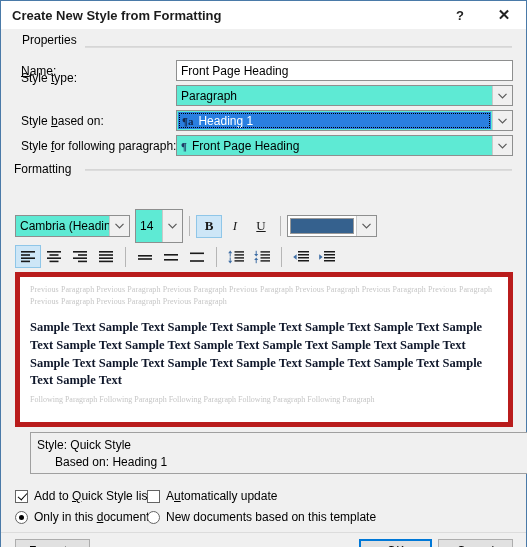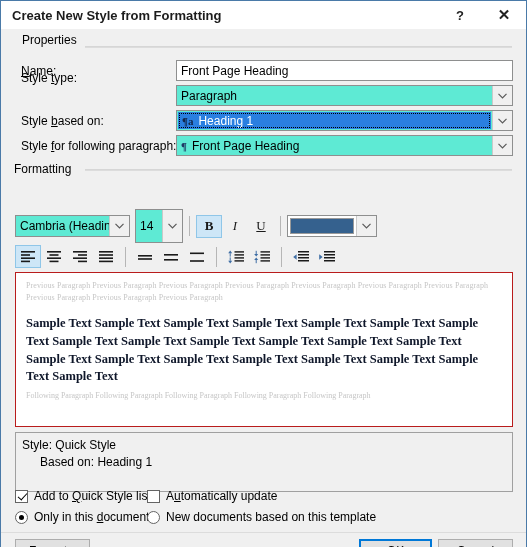--- a/index.html
+++ b/index.html
@@ -213,21 +213,21 @@
     height: 100%;
     border: 1px solid #9a9a9a;
     box-sizing: border-box;
   }
 
   
   .preview {
     position: absolute;
     box-sizing: border-box;
     background: #ffffff;
-    border: 1px solid #b91c1c;
+    border: 5px solid #b91c1c;
     overflow: hidden;
     padding: 7px 10px 0 10px;
   }
   .prev-para {
     font-family: "Liberation Serif", serif;
     font-size: 8px;
     color: #c6c6c6;
     line-height: 1.45;
     letter-spacing: .1px;
     margin: 0 0 11px 0;
@@ -573,21 +573,21 @@
         </svg>
       </div>
     </div>
 
     <div class="preview" style="left:14px; top:243px; width:498px; height:155px;">
       <div class="prev-para">Previous Paragraph Previous Paragraph Previous Paragraph Previous Paragraph Previous Paragraph Previous Paragraph Previous Paragraph Previous Paragraph Previous Paragraph Previous Paragraph</div>
       <div class="prev-sample" id="preview-sample" style="color: #0f172a; margin-top: 12px;">Sample Text Sample Text Sample Text Sample Text Sample Text Sample Text Sample Text Sample Text Sample Text Sample Text Sample Text Sample Text Sample Text Sample Text Sample Text Sample Text Sample Text Sample Text Sample Text Sample Text Sample Text</div>
       <div class="prev-follow">Following Paragraph Following Paragraph Following Paragraph Following Paragraph Following Paragraph</div>
     </div>
 
-    <div class="descbox" style="left:14px; top:403px; width:498px; height:60px;">
+    <div class="descbox" style="left:29px; top:403px; width:498px; height:42px;">
       <div>Style: Quick Style</div>
       <div class="desc-line2">Based on: Heading 1</div>
     </div>
 
     <div class="optrow" style="left:14px; top:460px;">
       <div class="checkbox checked"></div>
       <div class="opt-label">Add to <u>Q</u>uick Style list</div>
     </div>
 
     <div class="optrow" style="left:146px; top:460px;">

